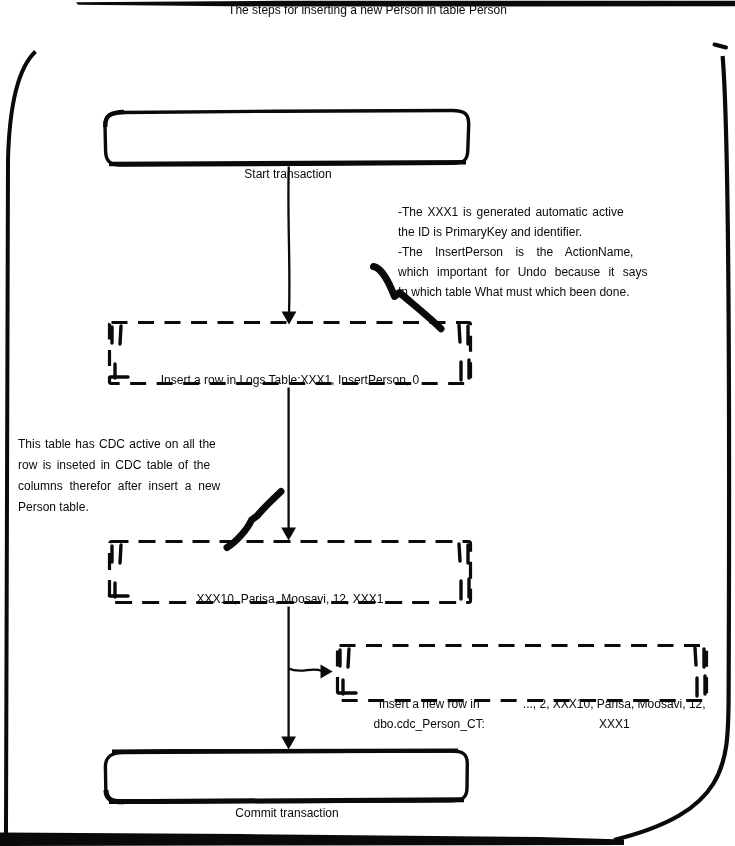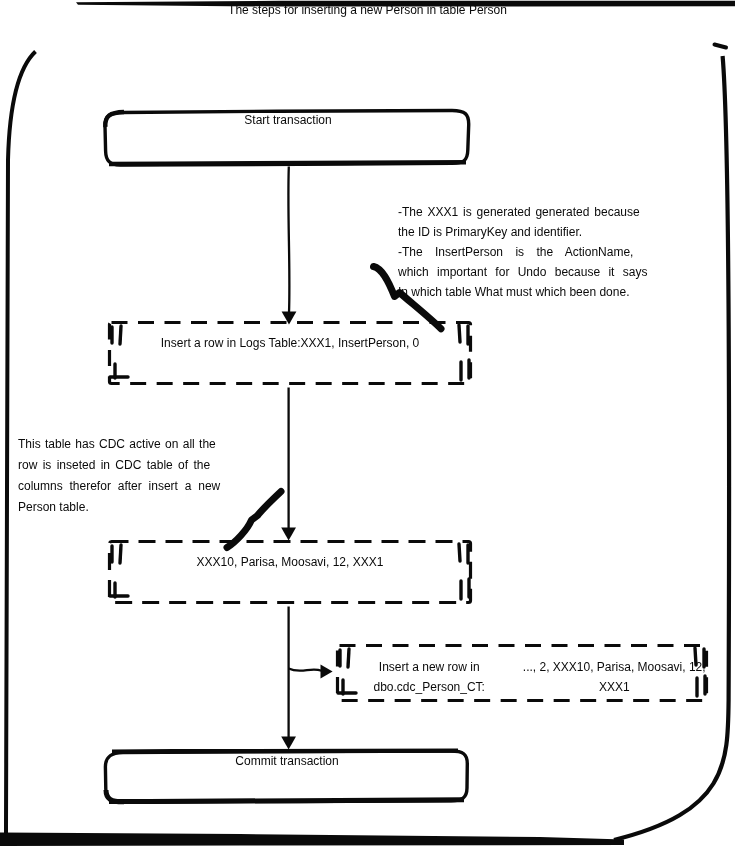--- a/index.html
+++ b/index.html
@@ -7,21 +7,21 @@
     position:relative;
     width:735px;height:846px;
     background:var(--bg,#fff);
     font-family:"Liberation Sans",sans-serif;
     color:var(--ink,#000);
     overflow:hidden;
   }
   svg.strokes{position:absolute;left:0;top:0;color:var(--ink,#000);}
   .lbl{position:absolute;font-size:12px;line-height:20px;color:var(--ink,#000);}
   .title{left:0;top:10;width:735px;text-align:center;}
-  .node-label{display:flex;justify-content:center;text-align:center;}
+  .node-label{display:flex;align-items:center;justify-content:center;text-align:center;margin-top:37px;}
   .two-line{flex-direction:row;}
   .start-label{left:106px;top:110px;width:364px;height:54px;}
   .commit-label{left:106px;top:751px;width:362px;height:50px;}
   .logs-label{left:109px;top:333px;width:362px;}
   .person-label{left:109px;top:552px;width:362px;}
   .cdc-label{left:337px;top:657px;width:370px;}
   .note{white-space:nowrap;}
   .note-right{left:398px;top:202px;line-height:20px;}
   .note-left{left:18px;top:434px;line-height:21px;}
   .note-right div:nth-child(1){word-spacing:1.5px;}
@@ -128,21 +128,21 @@
     </g>
   </svg>
 
   <div class="lbl title">The steps for inserting a new Person in table Person</div>
 
   <div class="lbl node-label start-label">
     <div>Start transaction</div>
   </div>
 
   <div class="lbl note note-right">
-    <div>-The XXX1 is generated generated because</div>
+    <div>-The XXX1 is generated automatic active</div>
     <div>the ID is PrimaryKey and identifier.</div>
     <div>-The InsertPerson is the ActionName,</div>
     <div>which important for Undo because it says</div>
     <div>In which table What must which been done.</div>
   </div>
 
   <div class="lbl node-label two-line logs-label">
     <div>Insert a row in Logs Table:</div>
     <div>XXX1, InsertPerson, 0</div>
   </div>

